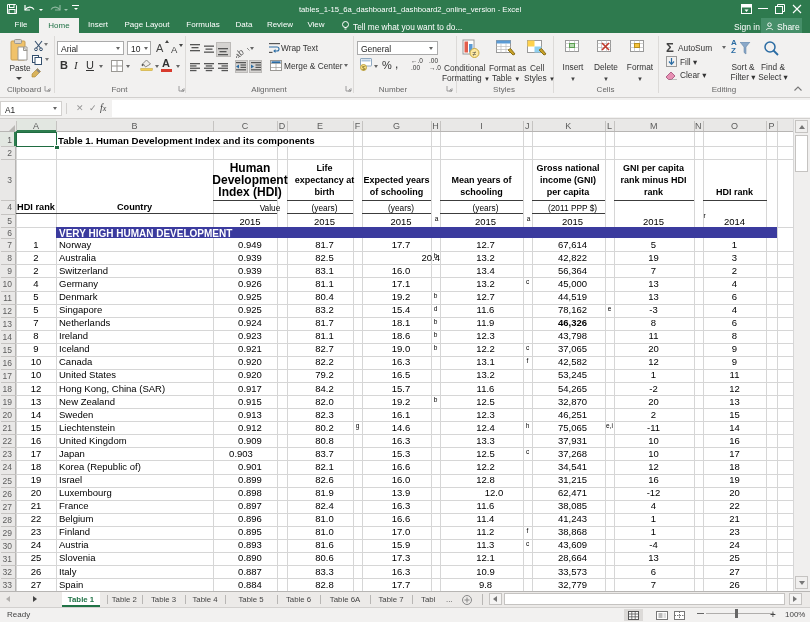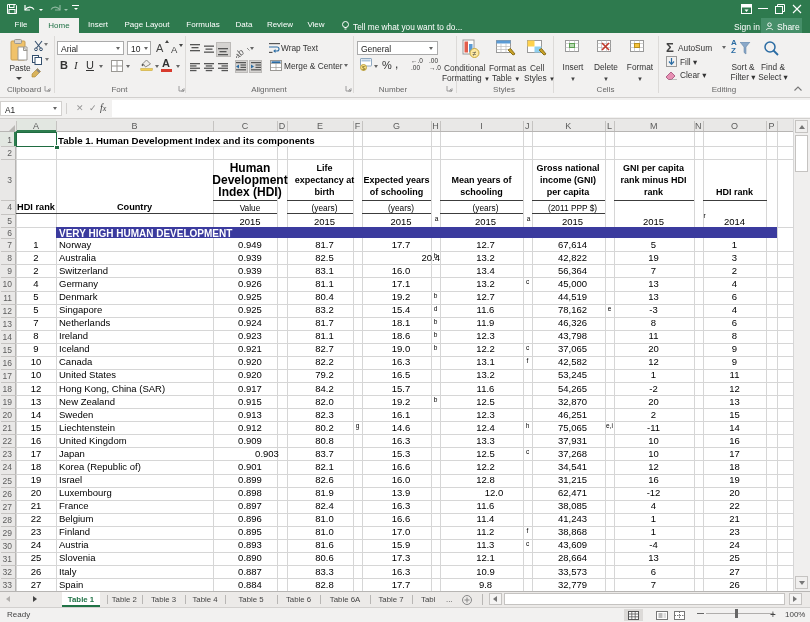--- a/index.html
+++ b/index.html
@@ -24,20 +24,21 @@
       <path d="M2 6 C4 2.5, 9 2, 11 5.5" fill="none" stroke="#fff" stroke-width="1.2"></path>
     </svg>
 <div class="abs" style="left:39px;top:8.5px;width:0;height:0;border-left:2px solid transparent;border-right:2px solid transparent;border-top:2.5px solid #fff;"></div>
 <svg class="abs" style="left:48px;top:4px" width="14" height="10" viewBox="0 0 14 10" opacity="0.45">
       <path d="M12 1 L12 6 L7 6" fill="none" stroke="#fff" stroke-width="1.2"></path>
       <path d="M12 6 C10 2.5, 5 2, 3 5.5" fill="none" stroke="#fff" stroke-width="1.2"></path>
     </svg>
 <div class="abs" style="left:64px;top:8.5px;width:0;height:0;border-left:2px solid transparent;border-right:2px solid transparent;border-top:2.5px solid #9dc3ae;"></div>
 <div class="abs" style="left:72px;top:5px;width:7px;height:1.2px;background:#fff;"></div>
 <div class="abs" style="left:73.5px;top:8px;width:0;height:0;border-left:2px solid transparent;border-right:2px solid transparent;border-top:2.5px solid #fff;"></div>
+<div class="abs" style="left:10px;top:4.5px;width:800px;text-align:center;color:#fff;font-size:7.7px;">tables_1-15_6a_dashboard1_dashboard2_online_version - Excel</div>
 <svg class="abs" style="left:741px;top:4px" width="11" height="10" viewBox="0 0 11 10">
       <rect x="0.5" y="0.5" width="10" height="9" fill="none" stroke="#fff"></rect>
       <rect x="0.5" y="0.5" width="10" height="3" fill="#fff"></rect>
       <path d="M5.5 8 L3.5 5.5 L7.5 5.5 z" fill="#fff"></path>
     </svg>
 <div class="abs" style="left:758px;top:8px;width:10px;height:1px;background:#fff;"></div>
 <svg class="abs" style="left:775px;top:4px" width="10" height="10" viewBox="0 0 10 10">
       <rect x="0.5" y="2.5" width="7" height="7" fill="none" stroke="#fff"></rect>
       <path d="M2.5 2.5 v-2 h7 v7 h-2" fill="none" stroke="#fff"></path>
     </svg>
@@ -475,21 +476,21 @@
 <div class="abs" style="left:58px;top:135px;font-size:9.7px;font-weight:bold;color:#000;">Table 1. Human Development Index and its components</div>
 <div class="abs" style="left:209px;top:161.6px;width:82px;text-align:center;font-size:12px;font-weight:bold;line-height:12.3px;color:#000;">Human<br>Development<br>Index (HDI)</div>
 <div class="abs" style="left:283px;top:161.6px;width:83px;text-align:center;font-size:9px;font-weight:bold;line-height:12.3px;color:#000;">Life<br>expectancy at<br>birth</div>
 <div class="abs" style="left:356px;top:173.9px;width:81px;text-align:center;font-size:9px;font-weight:bold;line-height:12.3px;color:#000;">Expected years<br>of schooling</div>
 <div class="abs" style="left:436px;top:173.9px;width:91px;text-align:center;font-size:9px;font-weight:bold;line-height:12.3px;color:#000;">Mean years of<br>schooling</div>
 <div class="abs" style="left:527px;top:161.6px;width:82px;text-align:center;font-size:9px;font-weight:bold;line-height:12.3px;color:#000;">Gross national<br>income (GNI)<br>per capita</div>
 <div class="abs" style="left:610px;top:161.6px;width:87px;text-align:center;font-size:9px;font-weight:bold;line-height:12.3px;color:#000;">GNI per capita<br>rank minus HDI<br>rank</div>
 <div class="abs" style="left:703px;top:186.2px;width:63px;text-align:center;font-size:9px;font-weight:bold;line-height:12.3px;color:#000;">HDI rank</div>
 <div class="abs" style="left:16px;top:201.5px;width:40px;text-align:center;font-size:9.2px;font-weight:bold;color:#000;">HDI rank</div>
 <div class="abs" style="left:56px;top:201.5px;width:157px;text-align:center;font-size:9.2px;font-weight:bold;color:#000;">Country</div>
-<div class="abs" style="left:213px;top:202.5px;width:74px;text-align:center;font-size:8.3px;color:#000;">Value</div>
+<div class="abs" style="left:213px;top:202.5px;width:74px;text-align:center;font-size:8.3px;color:#000;padding-left:20px;">Value</div>
 <div class="abs" style="left:287px;top:202.5px;width:75px;text-align:center;font-size:8.3px;color:#000;">(years)</div>
 <div class="abs" style="left:362px;top:202.5px;width:78px;text-align:center;font-size:8.3px;color:#000;">(years)</div>
 <div class="abs" style="left:440px;top:202.5px;width:91px;text-align:center;font-size:8.3px;color:#000;">(years)</div>
 <div class="abs" style="left:531px;top:202.5px;width:83px;text-align:center;font-size:8.3px;color:#000;">(2011 PPP $)</div>
 <div class="ct" style="left:213px;top:216px;width:74px;">2015</div>
 <div class="ct" style="left:287px;top:216px;width:75px;">2015</div>
 <div class="ct" style="left:362px;top:216px;width:78px;">2015</div>
 <div class="fn" style="left:432px;top:214.5px;">a</div>
 <div class="ct" style="left:440px;top:216px;width:91px;">2015</div>
 <div class="fn" style="left:524px;top:214.5px;">a</div>
@@ -557,21 +558,21 @@
 <div class="ct" style="left:614px;top:304.1px;width:79px;">-3</div>
 <div class="ct" style="left:703px;top:304.1px;width:63px;">4</div>
 <div class="fn" style="left:431px;top:304.5px;">d</div>
 <div class="fn" style="left:605px;top:304.5px;">e</div>
 <div class="ct" style="left:16px;top:317.2px;width:40px;">7</div>
 <div class="lt" style="left:59px;top:317.2px;width:154px;white-space:nowrap;">Netherlands</div>
 <div class="ct" style="left:213px;top:317.2px;width:74px;">0.924</div>
 <div class="ct" style="left:287px;top:317.2px;width:75px;">81.7</div>
 <div class="ct" style="left:362px;top:317.2px;width:78px;">18.1</div>
 <div class="ct" style="left:440px;top:317.2px;width:91px;">11.9</div>
-<div class="ct" style="left:531px;top:317.2px;width:83px;">46,326</div>
+<div class="ct" style="left:531px;top:317.2px;width:83px;font-weight:bold;">46,326</div>
 <div class="ct" style="left:614px;top:317.2px;width:79px;">8</div>
 <div class="ct" style="left:703px;top:317.2px;width:63px;">6</div>
 <div class="fn" style="left:431px;top:317.6px;">b</div>
 <div class="ct" style="left:16px;top:330.2px;width:40px;">8</div>
 <div class="lt" style="left:59px;top:330.2px;width:154px;white-space:nowrap;">Ireland</div>
 <div class="ct" style="left:213px;top:330.2px;width:74px;">0.923</div>
 <div class="ct" style="left:287px;top:330.2px;width:75px;">81.1</div>
 <div class="ct" style="left:362px;top:330.2px;width:78px;">18.6</div>
 <div class="ct" style="left:440px;top:330.2px;width:91px;">12.3</div>
 <div class="ct" style="left:531px;top:330.2px;width:83px;">43,798</div>
@@ -652,21 +653,21 @@
 <div class="lt" style="left:59px;top:434.8px;width:154px;white-space:nowrap;">United Kingdom</div>
 <div class="ct" style="left:213px;top:434.8px;width:74px;">0.909</div>
 <div class="ct" style="left:287px;top:434.8px;width:75px;">80.8</div>
 <div class="ct" style="left:362px;top:434.8px;width:78px;">16.3</div>
 <div class="ct" style="left:440px;top:434.8px;width:91px;">13.3</div>
 <div class="ct" style="left:531px;top:434.8px;width:83px;">37,931</div>
 <div class="ct" style="left:614px;top:434.8px;width:79px;">10</div>
 <div class="ct" style="left:703px;top:434.8px;width:63px;">16</div>
 <div class="ct" style="left:16px;top:447.9px;width:40px;">17</div>
 <div class="lt" style="left:59px;top:447.9px;width:154px;white-space:nowrap;">Japan</div>
-<div class="ct" style="left:230px;top:447.9px;width:74px;">0.903</div>
+<div class="ct" style="left:204px;top:447.9px;width:74px;">0.903</div>
 <div class="ct" style="left:287px;top:447.9px;width:75px;">83.7</div>
 <div class="ct" style="left:362px;top:447.9px;width:78px;">15.3</div>
 <div class="ct" style="left:440px;top:447.9px;width:91px;">12.5</div>
 <div class="ct" style="left:531px;top:447.9px;width:83px;">37,268</div>
 <div class="ct" style="left:614px;top:447.9px;width:79px;">10</div>
 <div class="ct" style="left:703px;top:447.9px;width:63px;">17</div>
 <div class="fn" style="left:523px;top:448.3px;">c</div>
 <div class="ct" style="left:16px;top:460.9px;width:40px;">18</div>
 <div class="lt" style="left:59px;top:460.9px;width:154px;white-space:nowrap;">Korea (Republic of)</div>
 <div class="ct" style="left:213px;top:460.9px;width:74px;">0.901</div>

